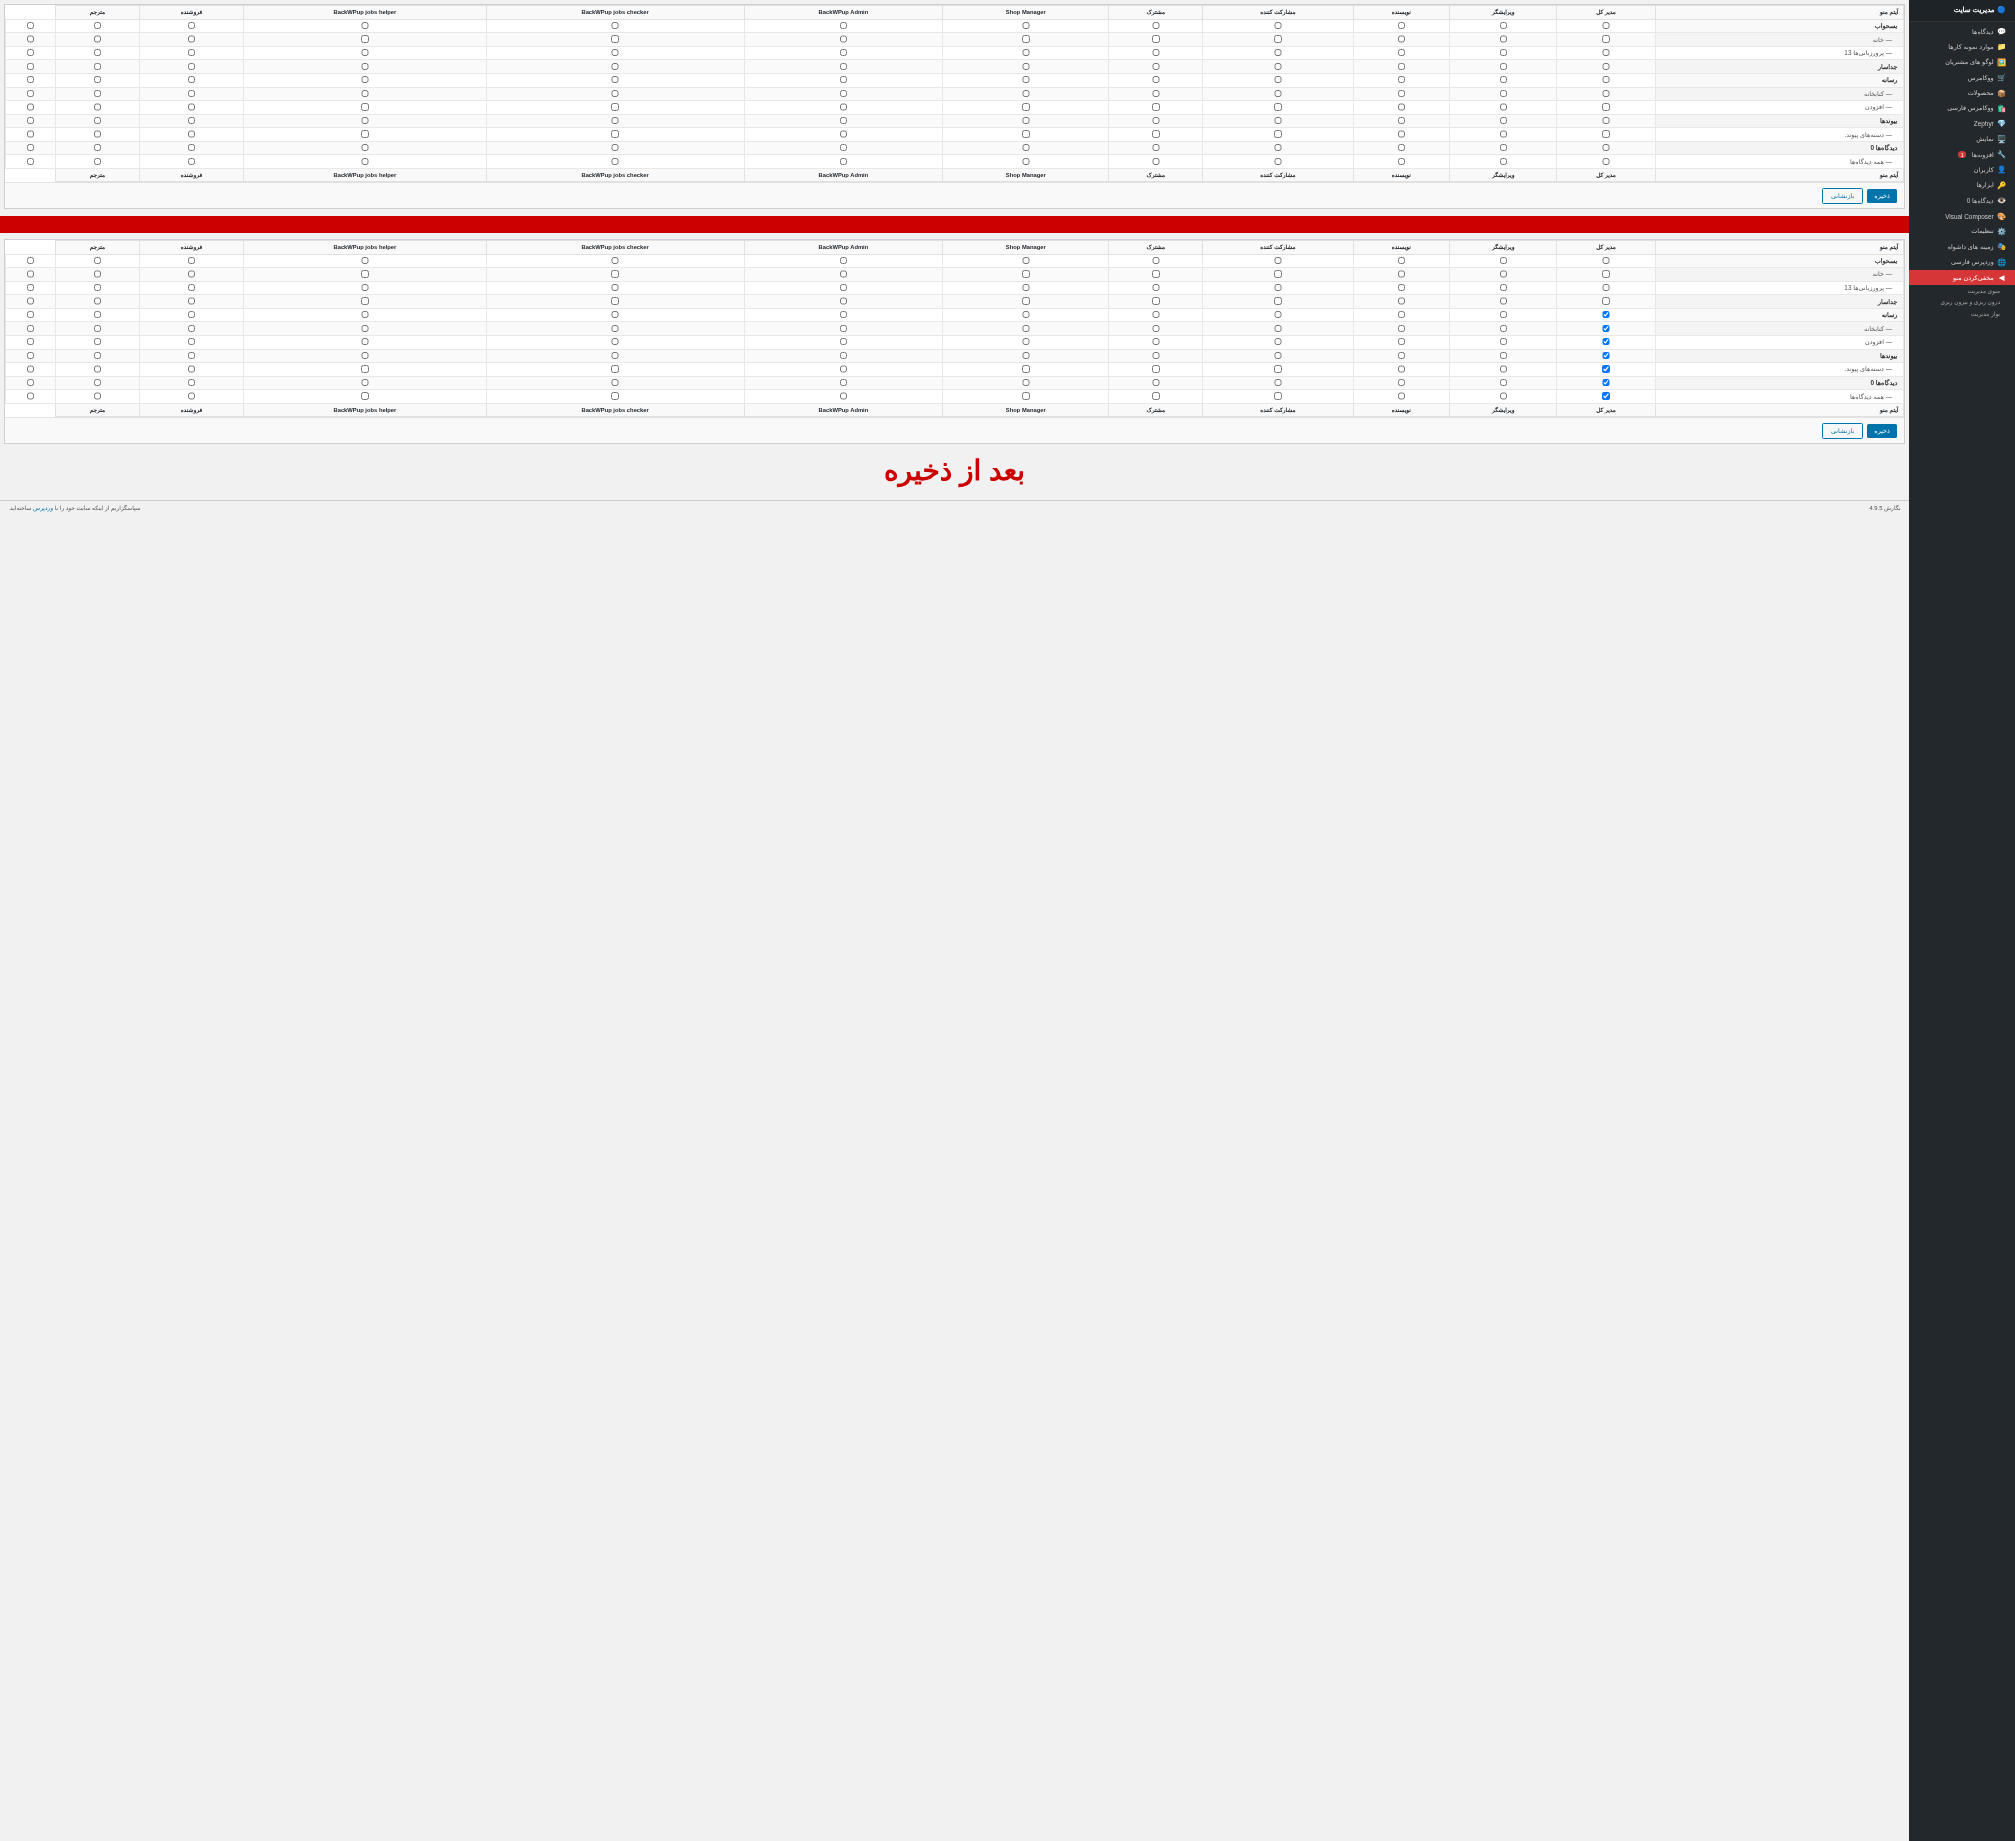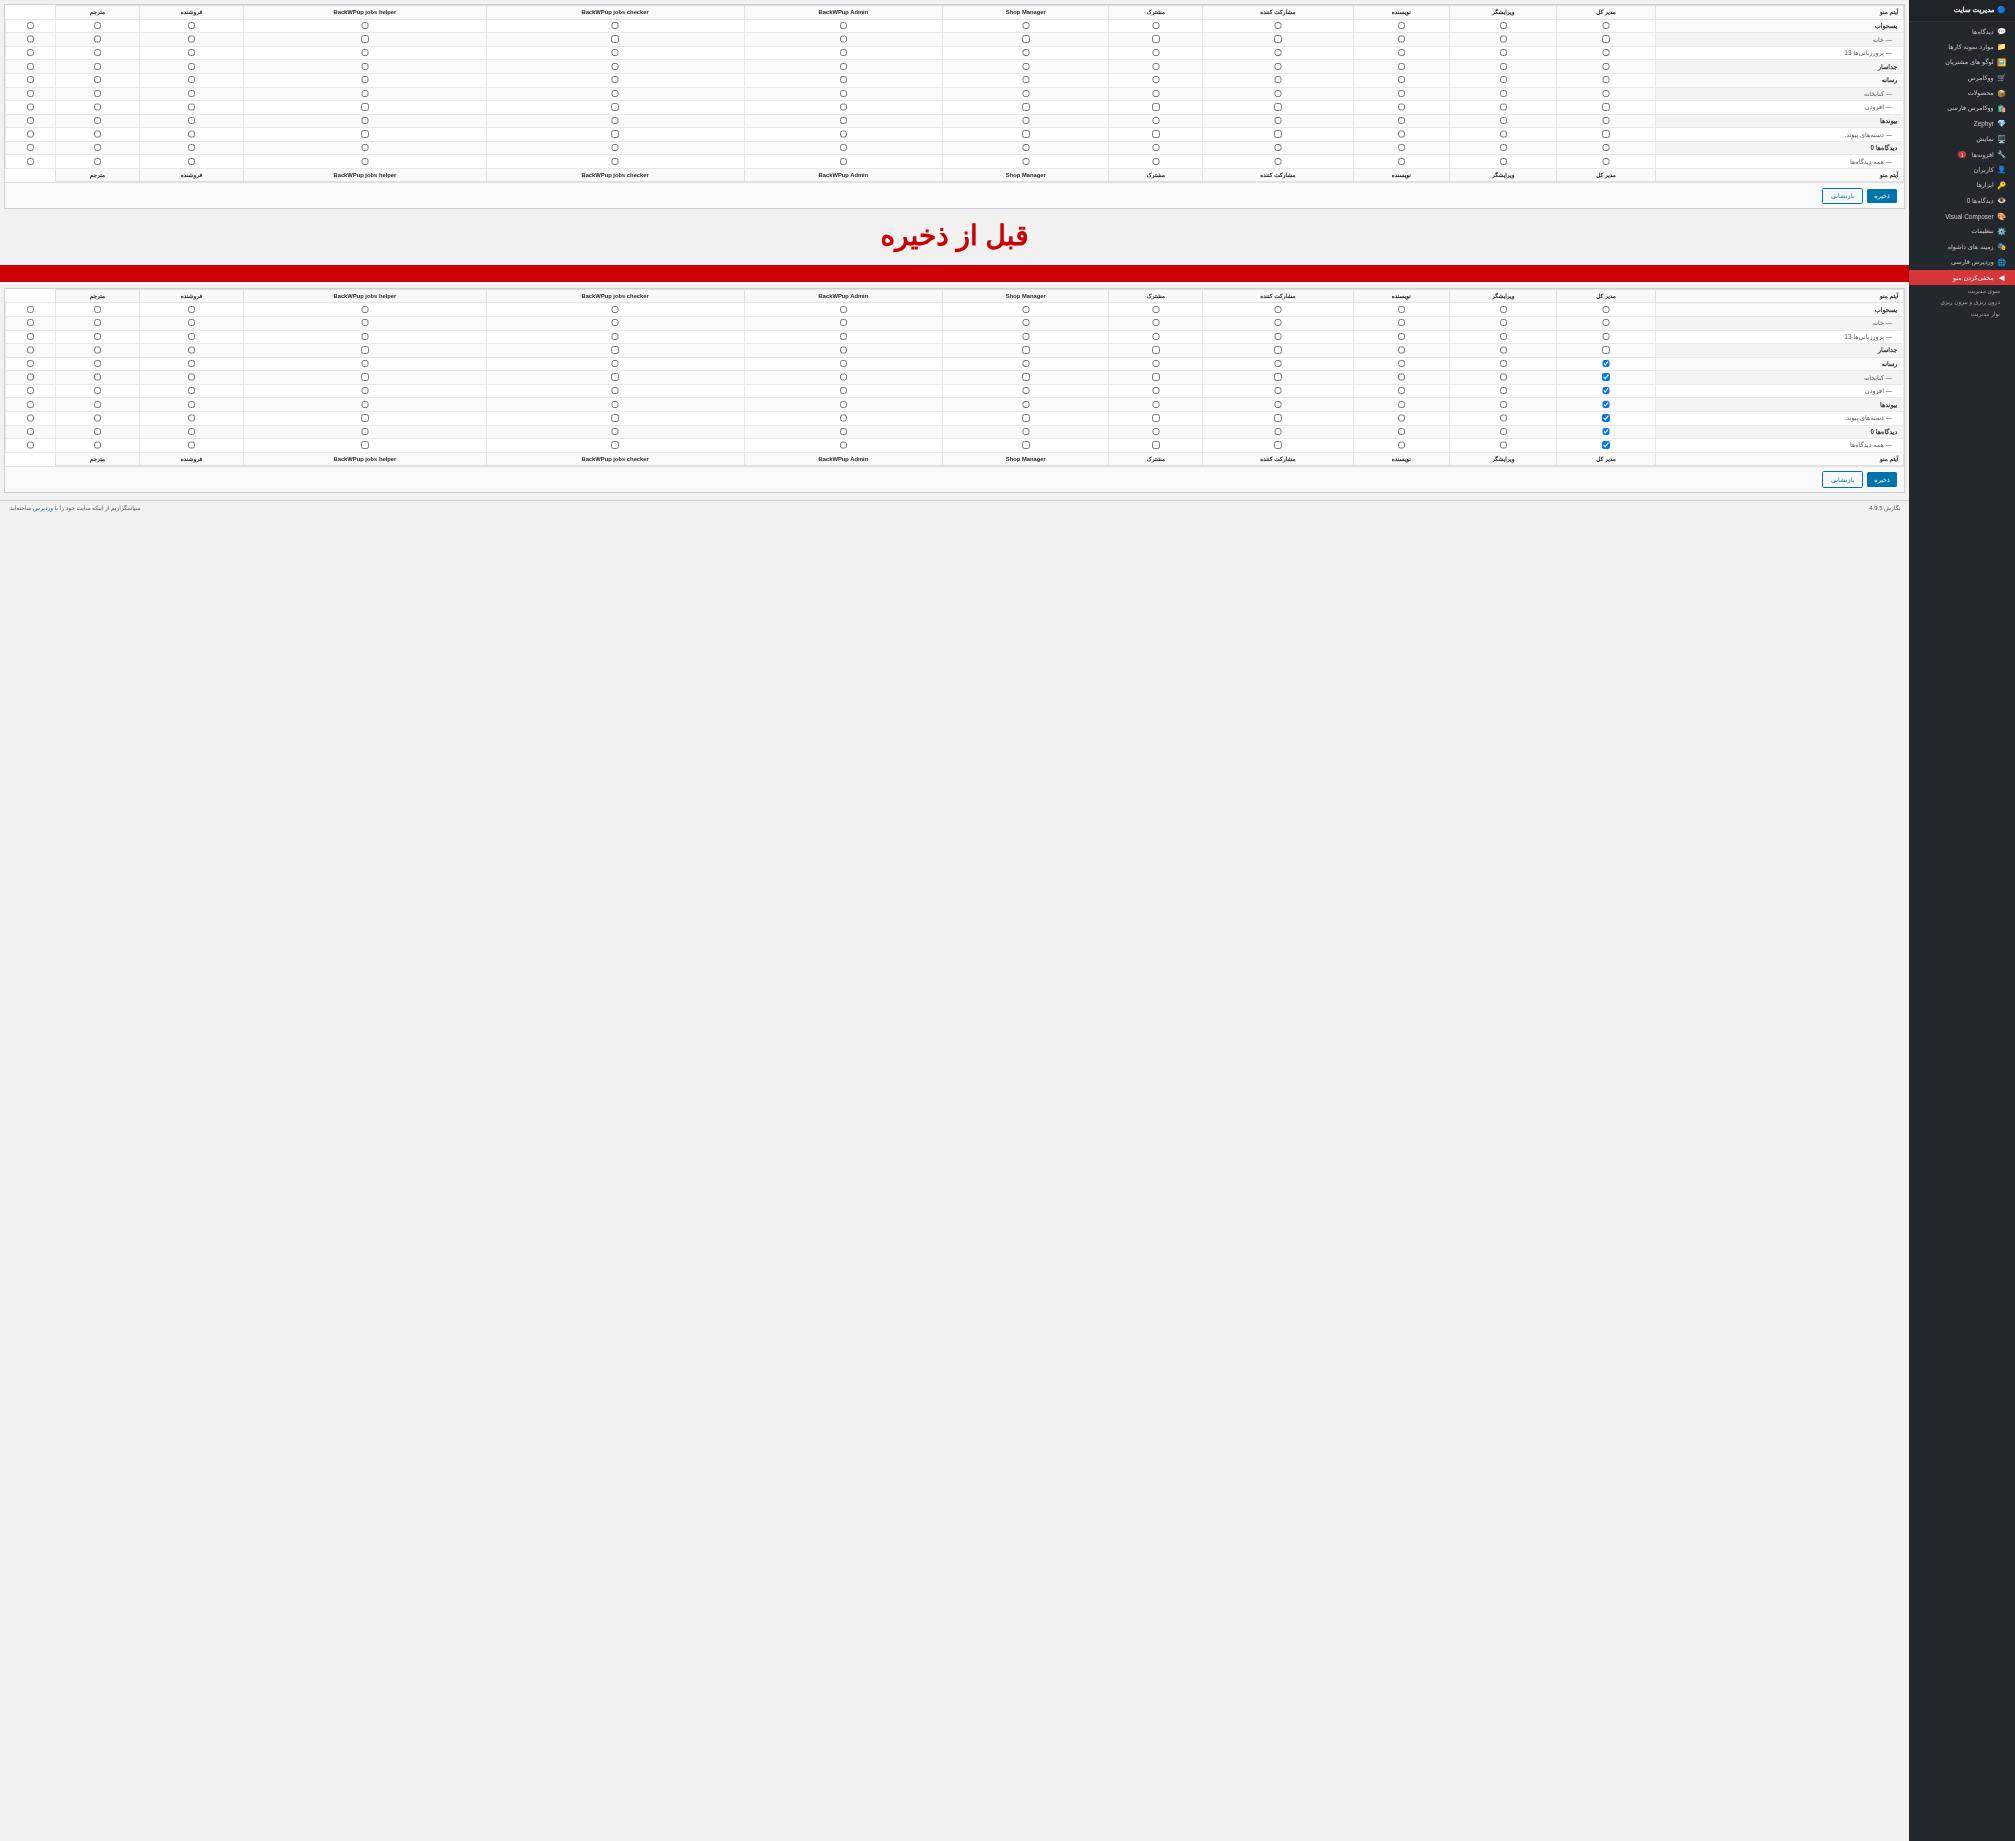--- a/index.html
+++ b/index.html
@@ -520,21 +520,20 @@
           </tr>
         </tfoot>
       </table>
     </div>
     <div class="table-footer">
       <button class="btn-save">ذخیره</button>
       <button class="btn-reset">بازنشانی</button>
     </div>
   </div>
 
-  <div class="big-label">قبل از ذخیره</div>
 
   <div class="red-divider"></div>
 
   <div class="section-wrapper">
     <div class="table-container">
       <table class="perm-table">
         <thead>
           <tr>
             <th class="menu-col">آیتم منو</th>
             <th>مدیر کل</th>
@@ -735,20 +734,21 @@
           </tr>
         </tfoot>
       </table>
     </div>
     <div class="table-footer">
       <button class="btn-save">ذخیره</button>
       <button class="btn-reset">بازنشانی</button>
     </div>
   </div>
 
+  <div class="big-label">بعد از ذخیره</div>
 
   <div class="bottom-bar">
     <span>نگارش 4.9.5</span>
     <span>
       <span>سپاسگزاریم از اینکه سایت خود را با</span>
       <a href="#">وردپرس</a>
       <span>ساخته‌اید.</span>
     </span>
   </div>
 

